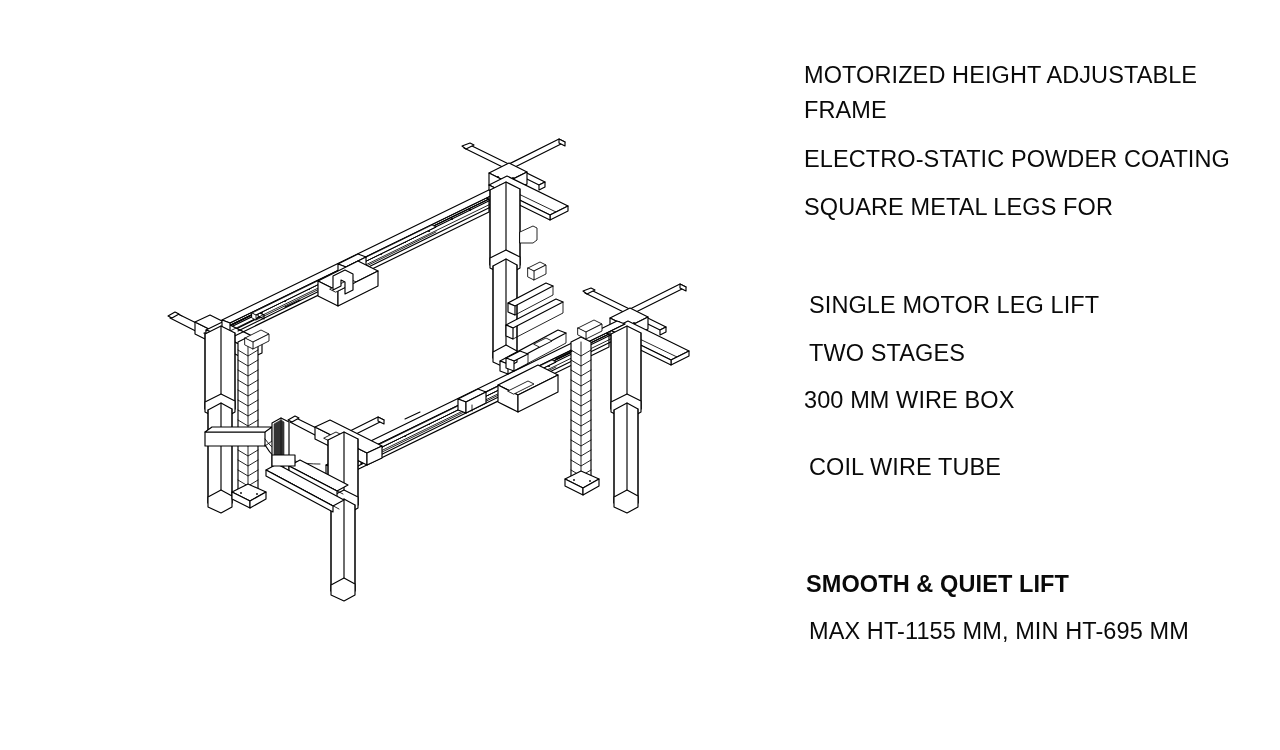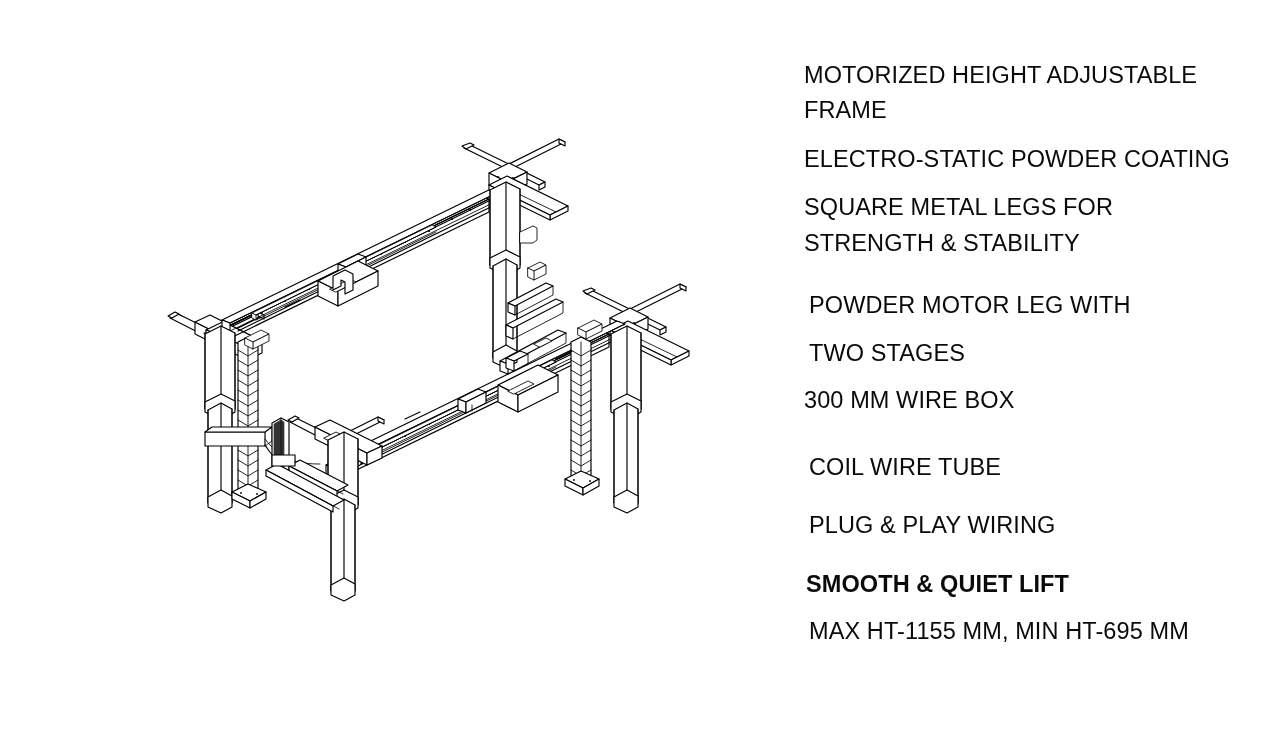--- a/index.html
+++ b/index.html
@@ -448,31 +448,29 @@
   <div id="spec-panel">
 
     <div class="spec-line" style="left:4px;  top:64px;">MOTORIZED HEIGHT ADJUSTABLE</div>
 
     <div class="spec-line" style="left:4px;  top:99px;text-align:center;">FRAME</div>
 
     <div class="spec-line" style="left:4px;  top:148px;">ELECTRO-STATIC POWDER COATING</div>
 
     <div class="spec-line" style="left:4px;  top:196px;">SQUARE METAL LEGS FOR</div>
 
-    <div class="spec-line" style="left:4px;  top:232px;">STRENGTH &amp; STABILITY</div>
-
-    <div class="spec-line" style="left:9px;  top:294px;">POWDER MOTOR LEG WITH</div>
+
+    <div class="spec-line" style="left:9px;  top:294px;">SINGLE MOTOR LEG LIFT</div>
 
     <div class="spec-line" style="left:9px;  top:330px;margin-top:12px;">TWO STAGES</div>
 
     <div class="spec-line" style="left:4px;  top:389px;">300 MM WIRE BOX</div>
 
     <div class="spec-line" style="left:9px;  top:456px;">COIL WIRE TUBE</div>
 
-    <div class="spec-line" style="left:9px;  top:514px;">PLUG &amp; PLAY WIRING</div>
 
     <div class="spec-line" style="left:6px;  top:573px;font-weight:bold;">SMOOTH &amp; QUIET LIFT</div>
 
     <div class="spec-line" style="left:9px;  top:620px;text-align:right;">MAX HT-1155 MM, MIN HT-695 MM</div>
 
   </div>
 
 </div>
 
 </body></html>

